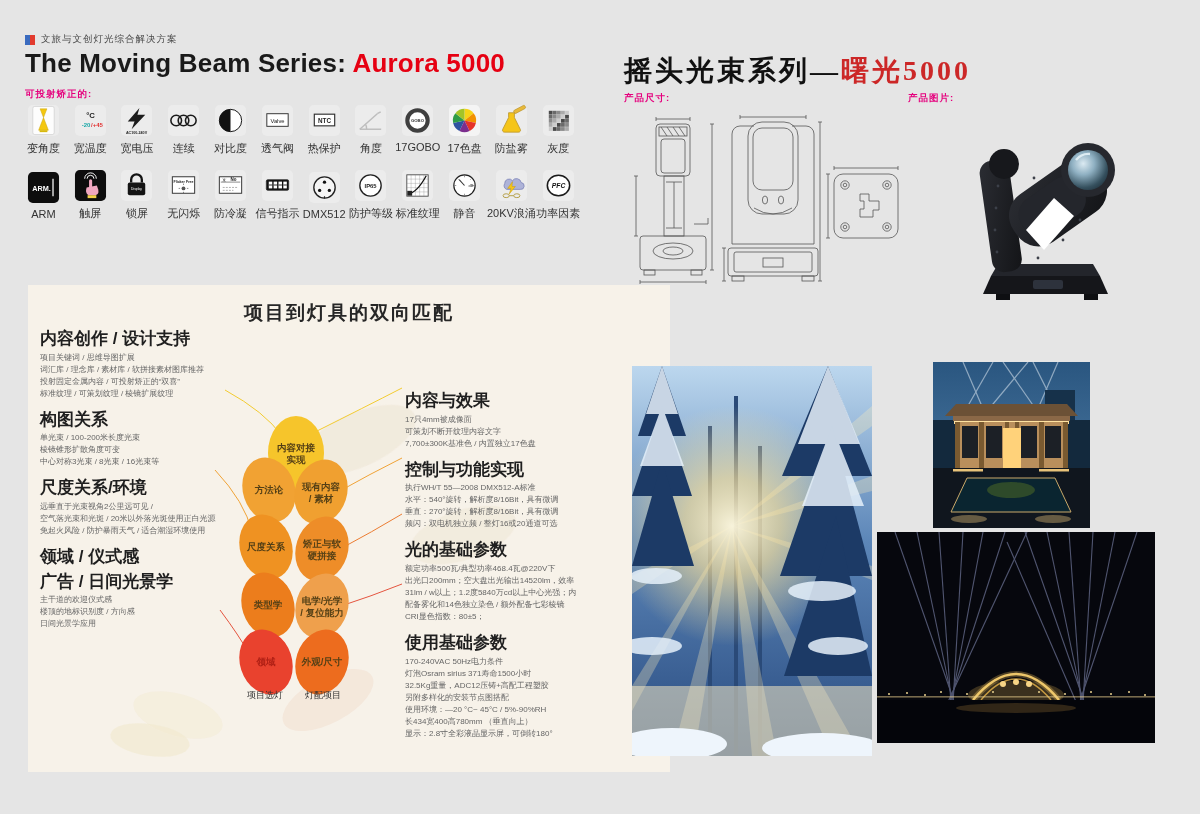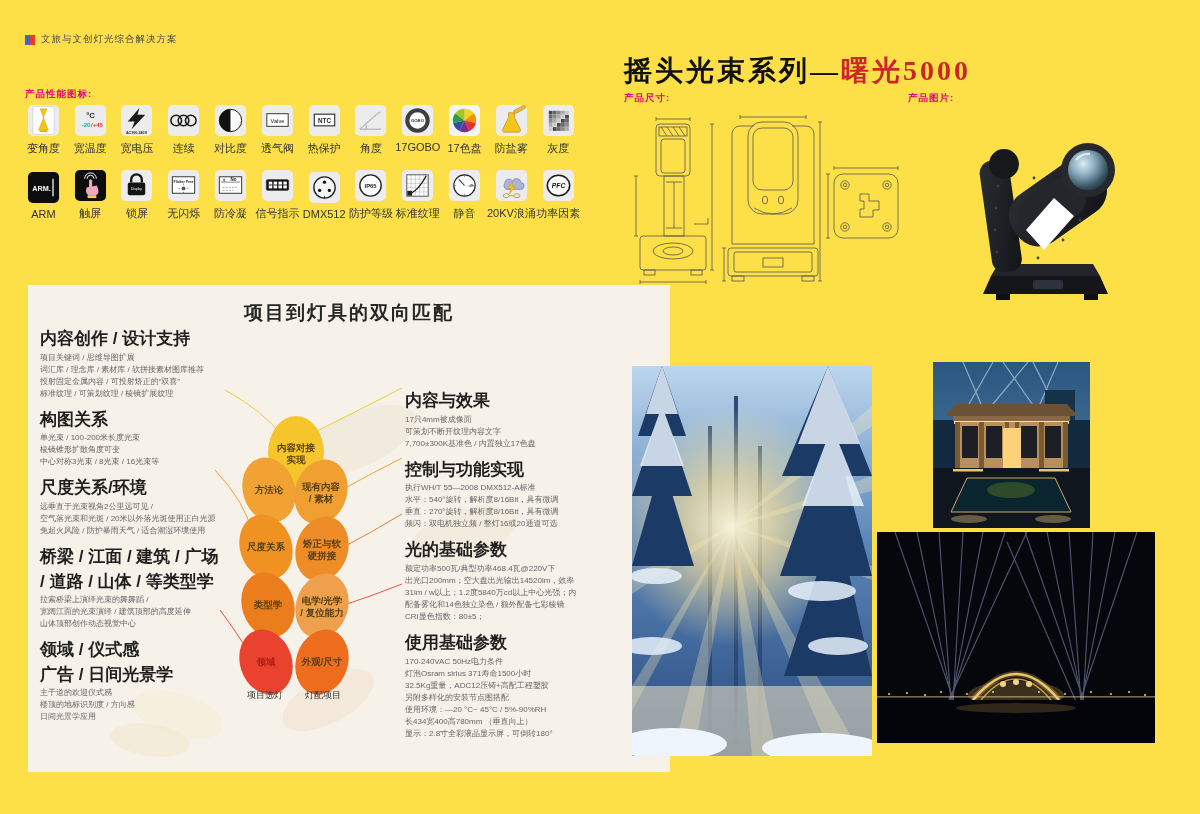--- a/index.html
+++ b/index.html
@@ -1,16 +1,16 @@
 <!DOCTYPE html>
 <html><head>
 <meta charset="utf-8">
 <style>
   html,body{margin:0;padding:0;background:#ffffff;}
-  .canvas{position:relative;width:1200px;height:814px;background:#fde047;overflow:hidden;
+  .canvas{position:relative;width:1200px;height:814px;background:#e5e5e5;overflow:hidden;
           font-family:"Liberation Sans","DejaVu Sans",sans-serif;color:#222;}
   .abs{position:absolute;}
 
   
   .tagline-row{left:25px;top:33px;display:flex;align-items:center;gap:6px;}
   .tag-ico{width:10px;height:10px;display:flex;}
   .tag-ico .b{width:5px;height:10px;background:#3a6bbf;}
   .tag-ico .r{width:5px;height:10px;background:#e23b2e;}
   .tagline{font-size:9.5px;color:#4a4a4a;letter-spacing:1px;}
   .main-title{left:25px;top:48px;font-size:26px;font-weight:600;letter-spacing:.2px;color:#1a1a1a;}
@@ -50,22 +50,23 @@
 <div class="canvas">
 
   <div class="abs tagline-row">
     <div class="tag-ico">
         <div class="b"></div>
         <div class="r"></div>
       </div>
     <div class="tagline">文旅与文创灯光综合解决方案</div>
   </div>
 
-
-  <div class="abs perf-label">产品性能图标:</div>
+  <div class="abs main-title"><span>The Moving Beam Series: </span><span class="model">Aurora 5000</span></div>
+
+  <div class="abs perf-label">可投射矫正的:</div>
 
   <div class="abs icon-row" id="icon-row-1" style="top:104px;">
       <div class="icell">
         <div class="ibox">
           <svg viewBox="0 0 34 34">
             <rect x="1" y="1" width="32" height="32" rx="5" fill="#ececec"></rect>
             <rect x="6" y="2.5" width="22" height="29" rx="2" fill="#fdfdfd" stroke="#c8c8c8" stroke-width="0.6"></rect>
             <polygon points="13.5,5 20.5,5 17,14" fill="#f4c70f" stroke="#caa30a" stroke-width="0.5"></polygon>
             <polygon points="17,14 12,27 22,27" fill="#f4c70f" stroke="#caa30a" stroke-width="0.5"></polygon>
             <rect x="13" y="27" width="8" height="2" fill="#d8b90e"></rect>
@@ -417,27 +418,20 @@
           <div class="phead">构图关系</div>
           <div class="pline">单光束 / 100-200米长度光束</div>
           <div class="pline">棱镜锥形扩散角度可变</div>
           <div class="pline">中心对称3光束 / 8光束 / 16光束等</div>
         </div>
         <div class="psec">
           <div class="phead">尺度关系/环境</div>
           <div class="pline">远垂直于光束视角2公里远可见 /</div>
           <div class="pline">空气落光束和光斑 / 20米以外落光斑使用正白光源</div>
           <div class="pline">免起火风险 / 防护暴雨天气 / 适合潮湿环境使用</div>
-        </div>
-        <div class="psec">
-          <div class="phead">桥梁 / 江面 / 建筑 / 广场</div>
-          <div class="phead">/ 道路 / 山体 / 等类型学</div>
-          <div class="pline">拉索桥梁上演绎光束的舞舞蹈 /</div>
-          <div class="pline">宽阔江面的光束演绎 / 建筑顶部的高度延伸</div>
-          <div class="pline">山体顶部创作动态视觉中心</div>
         </div>
         <div class="psec">
           <div class="phead">领域 / 仪式感</div>
           <div class="phead">广告 / 日间光景学</div>
           <div class="pline">主干道的欢迎仪式感</div>
           <div class="pline">楼顶的地标识别度 / 方向感</div>
           <div class="pline">日间光景学应用</div>
         </div>
       </div>
     <div class="col-right" id="sections-right">

